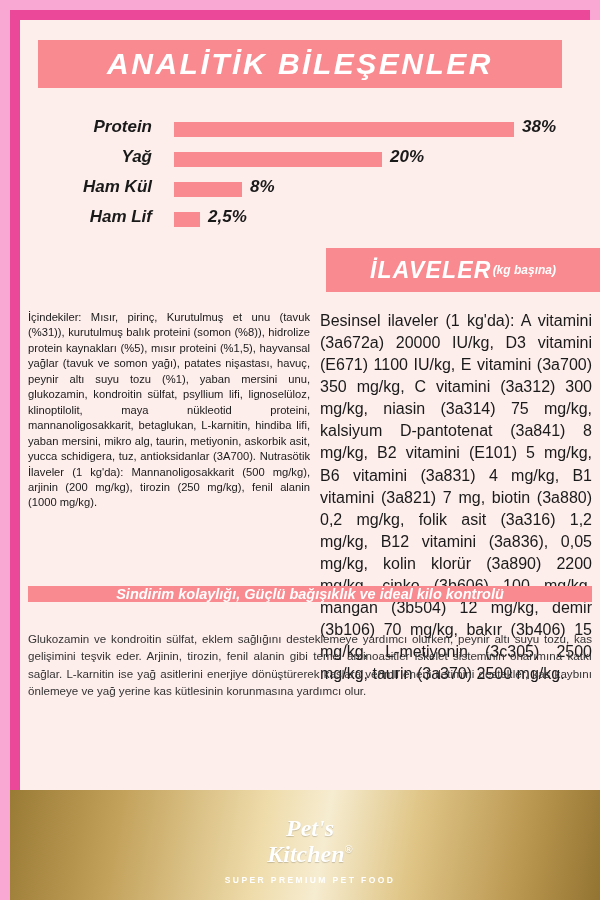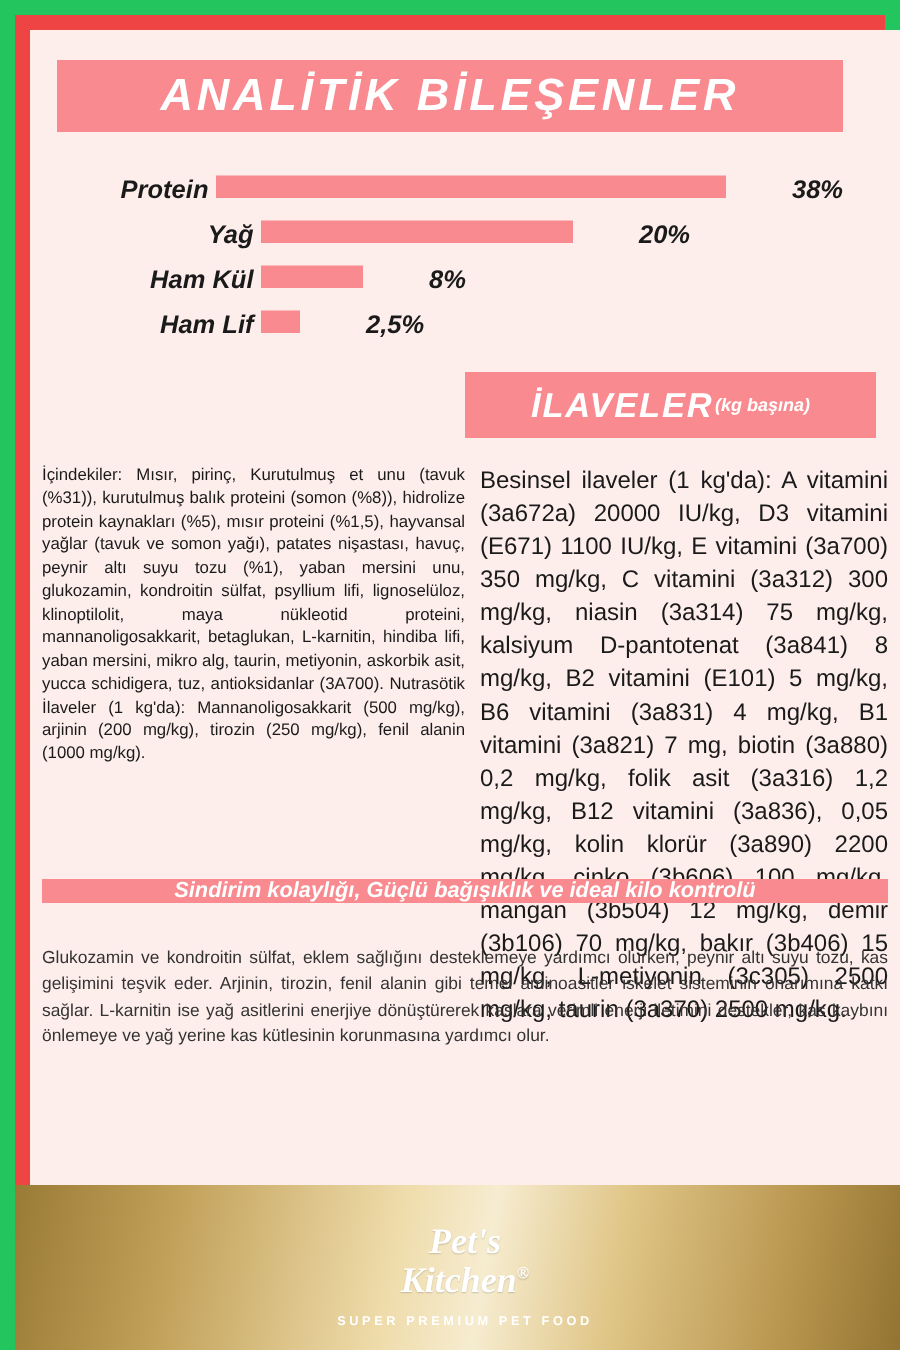--- a/index.html
+++ b/index.html
@@ -10,23 +10,23 @@
     width: 600px;
     height: 900px;
     background: #ffffff;
     font-family: "Liberation Sans", sans-serif;
     overflow: hidden;
   }
   .page {
     position: relative;
     width: 600px;
     height: 900px;
-    background: #ef4444;
+    background: #ec4899;
     box-sizing: border-box;
-    border: 10px solid #22c55e;
+    border: 10px solid #f9a8d4;
   }
   .panel {
     position: absolute;
     left: 10px;
     top: 10px;
     width: 580px;
     height: 770px;
     background: #fdeeec;
     box-sizing: border-box;
   }
@@ -61,33 +61,32 @@
   }
   .bar-row {
     display: flex;
     align-items: center;
     height: 26px;
     margin-bottom: 4px;
   }
   .bar-label {
     width: 136px;
     text-align: right;
-    padding-right: 5px;
+    padding-right: 22px;
     font-size: 17px;
     font-weight: bold;
     font-style: italic;
     color: #1a1a1a;
     box-sizing: border-box;
     white-space: nowrap;
   }
   .bar-track {
     flex: 0 0 auto;
     display: flex;
-    align-items: flex-start;
-    gap: 36px;
+    align-items: flex-end;
   }
   .bar-fill {
     height: 15px;
     background: #f98a8f;
   }
   .bar-value {
     margin-left: 8px;
     font-size: 17px;
     font-weight: bold;
     font-style: italic;
@@ -102,21 +101,21 @@
     top: 238px;
     width: 282px;
     height: 44px;
     background: #f98a8f;
     display: flex;
     align-items: center;
     justify-content: center;
   }
   .head-right {
     position: absolute;
-    left: 300px;
+    left: 316px;
     top: 238px;
     width: 274px;
     height: 44px;
     background: #f98a8f;
     display: flex;
     align-items: center;
     justify-content: center;
   }
   .head-text {
     color: #ffffff;

